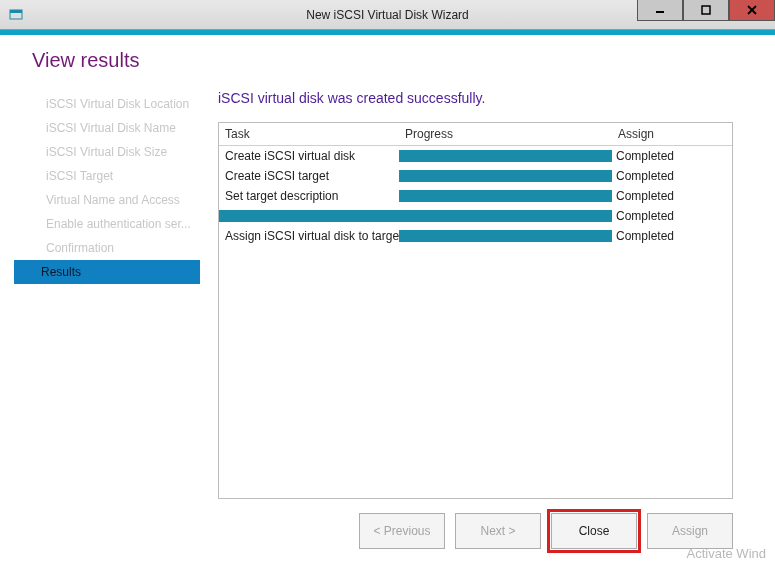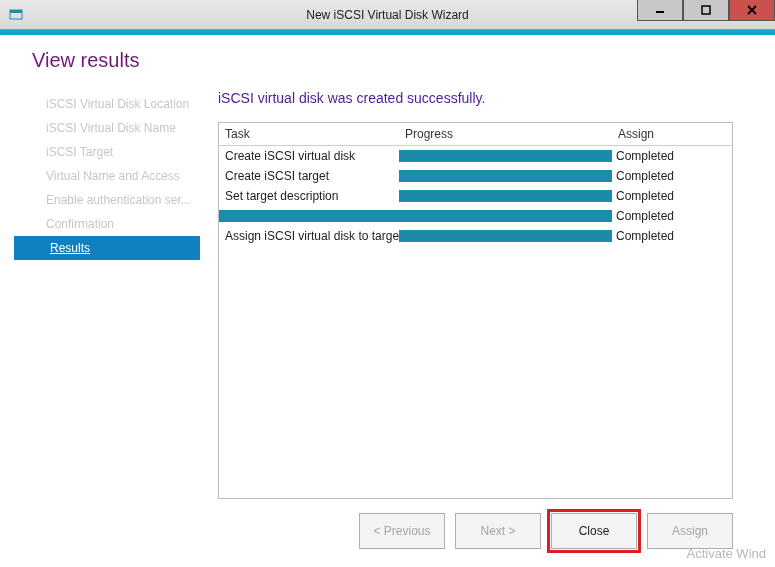--- a/index.html
+++ b/index.html
@@ -83,24 +83,23 @@
   .side-item {
     padding: 5px 0 5px 14px;
     color: #c7c7c7;
     cursor: default;
     white-space: nowrap;
     overflow: hidden;
     text-overflow: ellipsis;
   }
   .side-item.active {
     background: #1080c0;
-    color: #ffffff;
+    color: #0f172a;
     margin-left: -18px;
-    padding-left: 36px;
-    text-decoration: underline;
+    padding-left: 27px;
   }
   .main {
     flex: 1;
     padding-right: 42px;
     padding-left: 18px;
     display: flex;
     flex-direction: column;
   }
   .main-message {
     font-size: 14px;
@@ -202,20 +201,21 @@
 </div>
 <div class="accent-bar"></div>
 
 <div class="content">
   <div class="page-heading">View results</div>
 
   <div class="body-row">
     <div class="sidebar" id="sidebar">
         <div class="side-item">iSCSI Virtual Disk Location</div>
         <div class="side-item">iSCSI Virtual Disk Name</div>
+        <div class="side-item">iSCSI Virtual Disk Size</div>
         <div class="side-item">iSCSI Target</div>
         <div class="side-item">Virtual Name and Access</div>
         <div class="side-item">Enable authentication ser...</div>
         <div class="side-item">Confirmation</div>
         <div class="side-item active">Results</div>
       </div>
 
     <div class="main">
       <div class="main-message">iSCSI virtual disk was created successfully.</div>
       <div class="grid">

